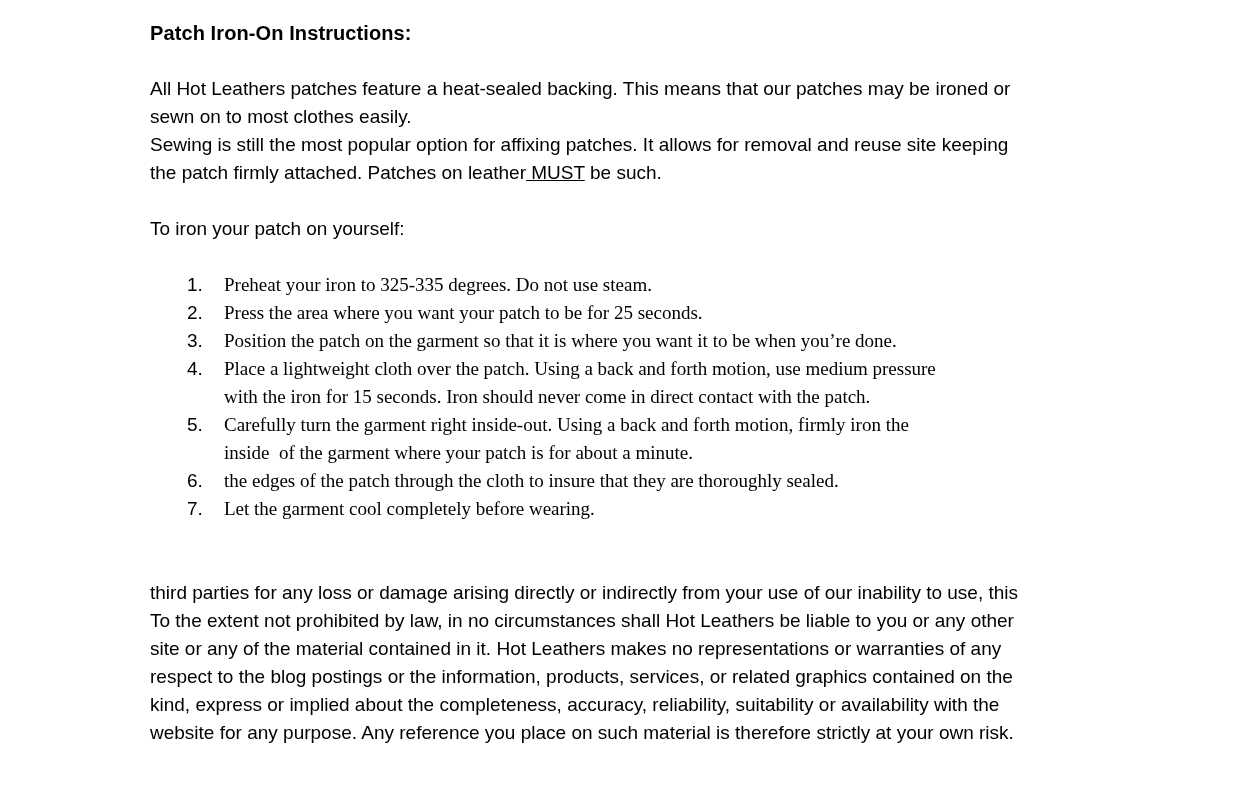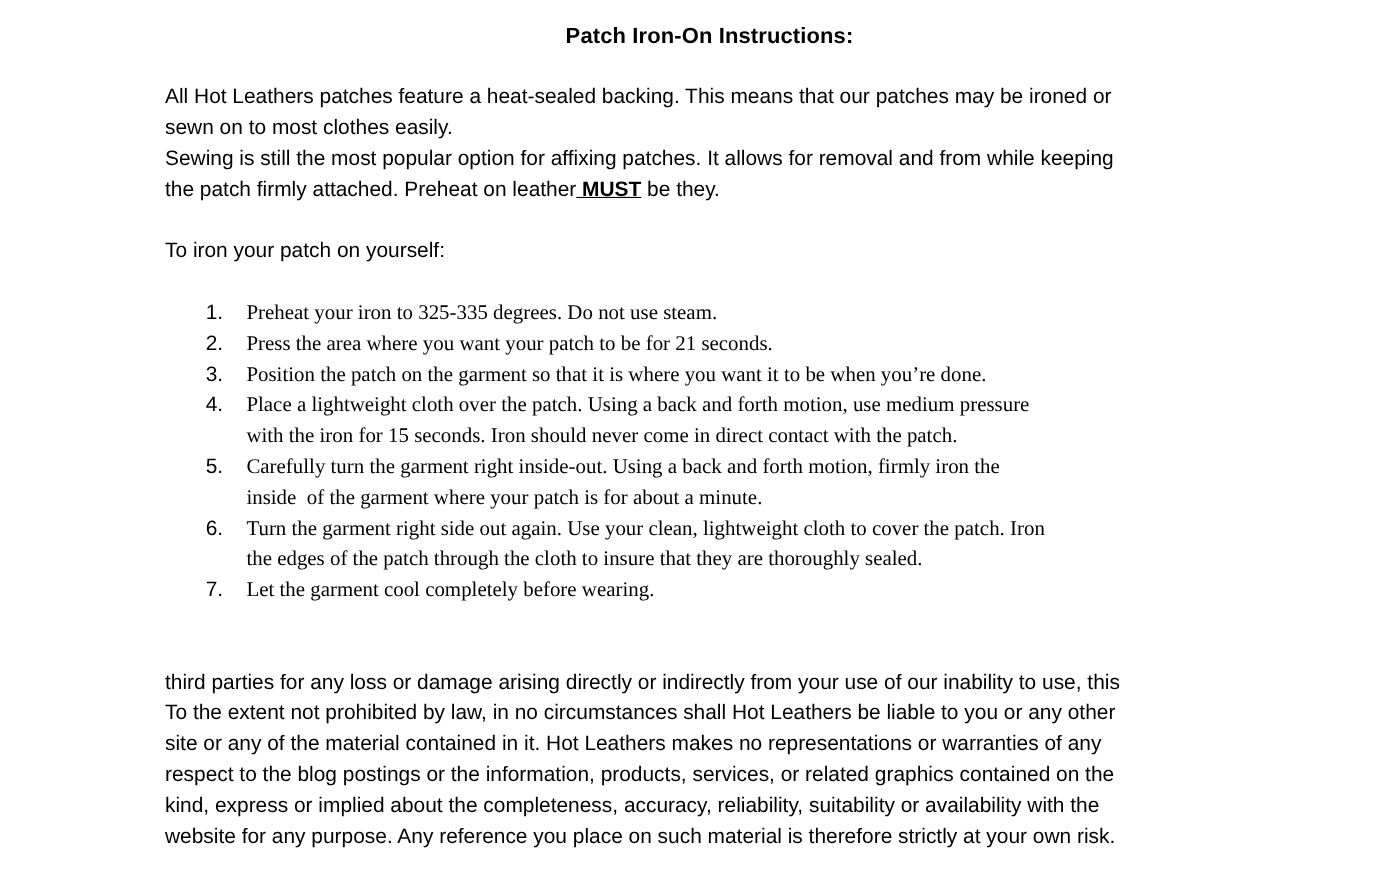--- a/index.html
+++ b/index.html
@@ -22,21 +22,20 @@
     height: 809px;
     padding: 19px 120px 0 150px;
     background: #ffffff;
   }
   .doc-title {
     margin: 0;
     font-size: 20px;
     font-weight: bold;
     line-height: 28px;
     letter-spacing: 0.1px;
-    text-align: center;
   }
   .spacer {
     height: 28px;
   }
   .line {
     height: 28px;
     white-space: pre-wrap;
   }
   .step {
     display: flex;
@@ -45,59 +44,59 @@
   .step-num {
     flex: 0 0 37px;
     width: 37px;
     height: 28px;
   }
   .step-text {
     flex: 1 1 auto;
     font-family: Liberation Serif, serif;
   }
   .must {
-    font-weight: bold;
+    font-weight: normal;
     text-decoration: underline;
   }
 </style>
 </head>
 <body>
 
 <div class="page">
 
   <h1 class="doc-title">Patch Iron-On Instructions:</h1>
 
   <div class="spacer"></div>
 
   <div class="para">
     <div class="line">All Hot Leathers patches feature a heat-sealed backing. This means that our patches may be ironed or</div>
     <div class="line">sewn on to most clothes easily.</div>
-    <div class="line">Sewing is still the most popular option for affixing patches. It allows for removal and from while keeping</div>
-    <div class="line"><span>the patch firmly attached. Preheat on leather</span><span class="must"> MUST</span><span> be they.</span></div>
+    <div class="line">Sewing is still the most popular option for affixing patches. It allows for removal and reuse site keeping</div>
+    <div class="line"><span>the patch firmly attached. Patches on leather</span><span class="must"> MUST</span><span> be such.</span></div>
   </div>
 
   <div class="spacer"></div>
 
   <div class="line">To iron your patch on yourself:</div>
 
   <div class="spacer"></div>
 
   <div class="steps">
 
     <div class="step">
       <div class="step-num">1.</div>
       <div class="step-text">
         <div class="line">Preheat your iron to 325-335 degrees. Do not use steam.</div>
       </div>
     </div>
 
     <div class="step">
       <div class="step-num">2.</div>
       <div class="step-text">
-        <div class="line">Press the area where you want your patch to be for 21 seconds.</div>
+        <div class="line">Press the area where you want your patch to be for 25 seconds.</div>
       </div>
     </div>
 
     <div class="step">
       <div class="step-num">3.</div>
       <div class="step-text">
         <div class="line">Position the patch on the garment so that it is where you want it to be when you’re done.</div>
       </div>
     </div>
 
@@ -113,21 +112,20 @@
       <div class="step-num">5.</div>
       <div class="step-text">
         <div class="line">Carefully turn the garment right inside-out. Using a back and forth motion, firmly iron the</div>
         <div class="line">inside  of the garment where your patch is for about a minute.</div>
       </div>
     </div>
 
     <div class="step">
       <div class="step-num">6.</div>
       <div class="step-text">
-        <div class="line">Turn the garment right side out again. Use your clean, lightweight cloth to cover the patch. Iron</div>
         <div class="line">the edges of the patch through the cloth to insure that they are thoroughly sealed.</div>
       </div>
     </div>
 
     <div class="step">
       <div class="step-num">7.</div>
       <div class="step-text">
         <div class="line">Let the garment cool completely before wearing.</div>
       </div>
     </div>

